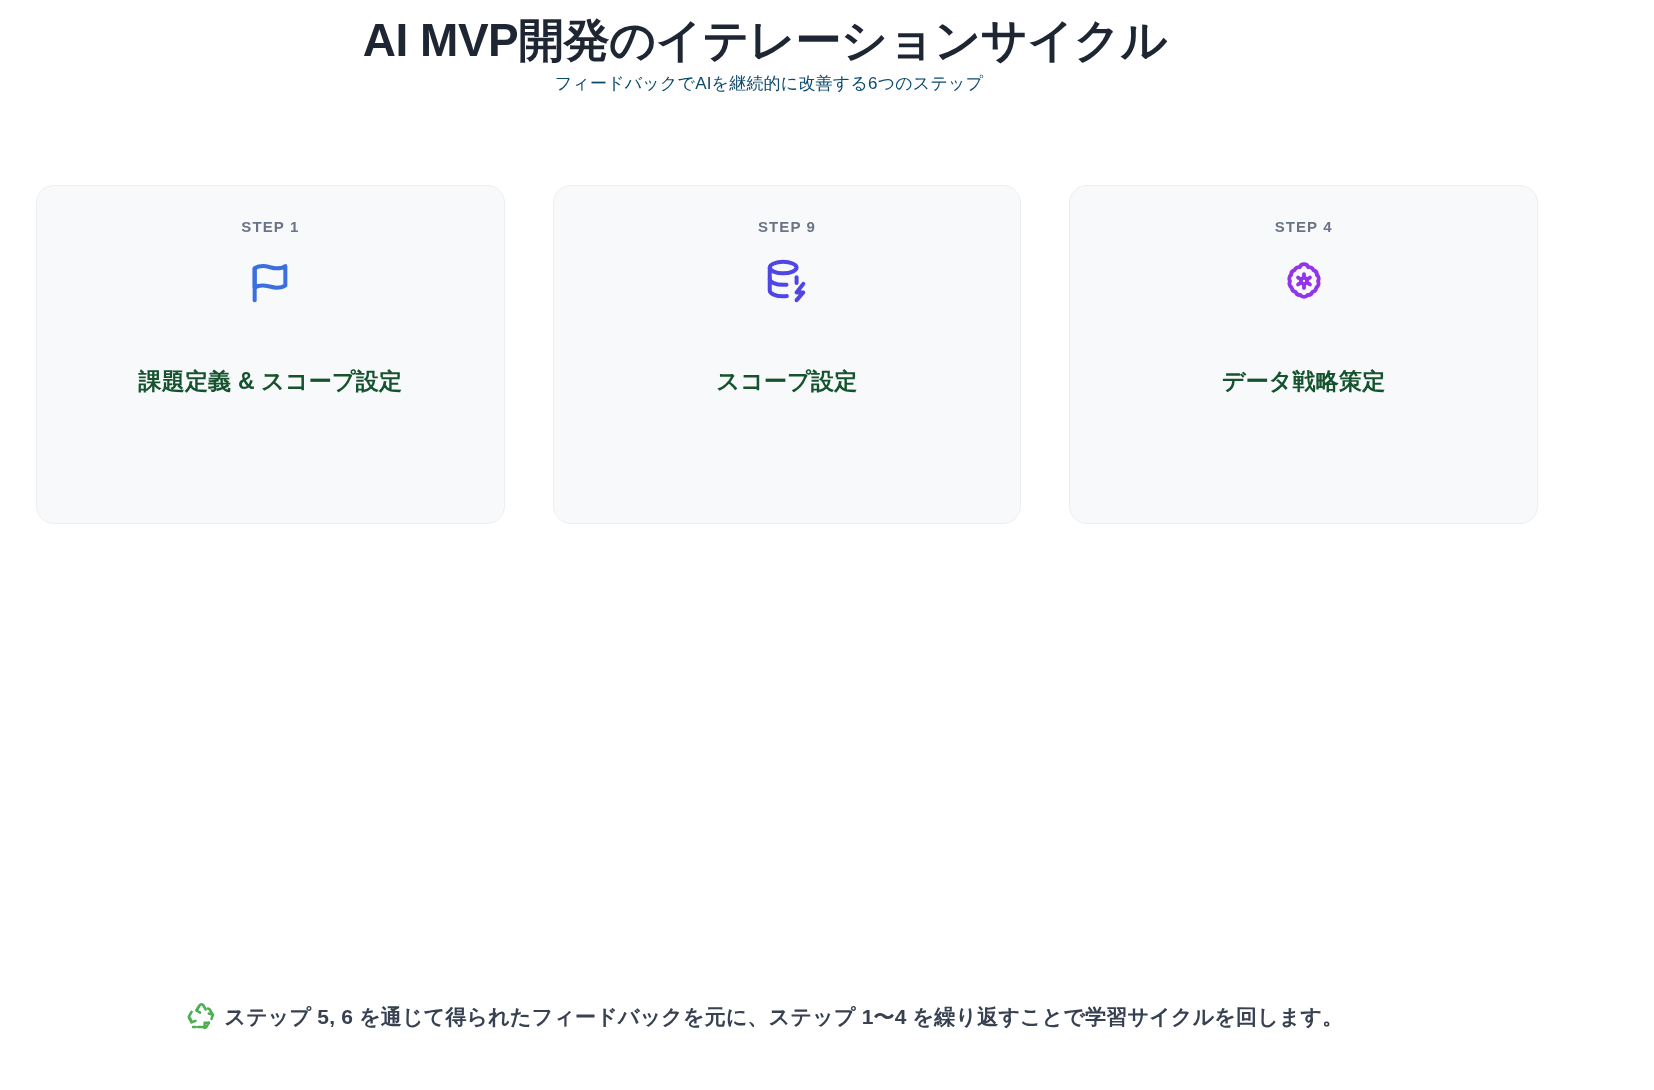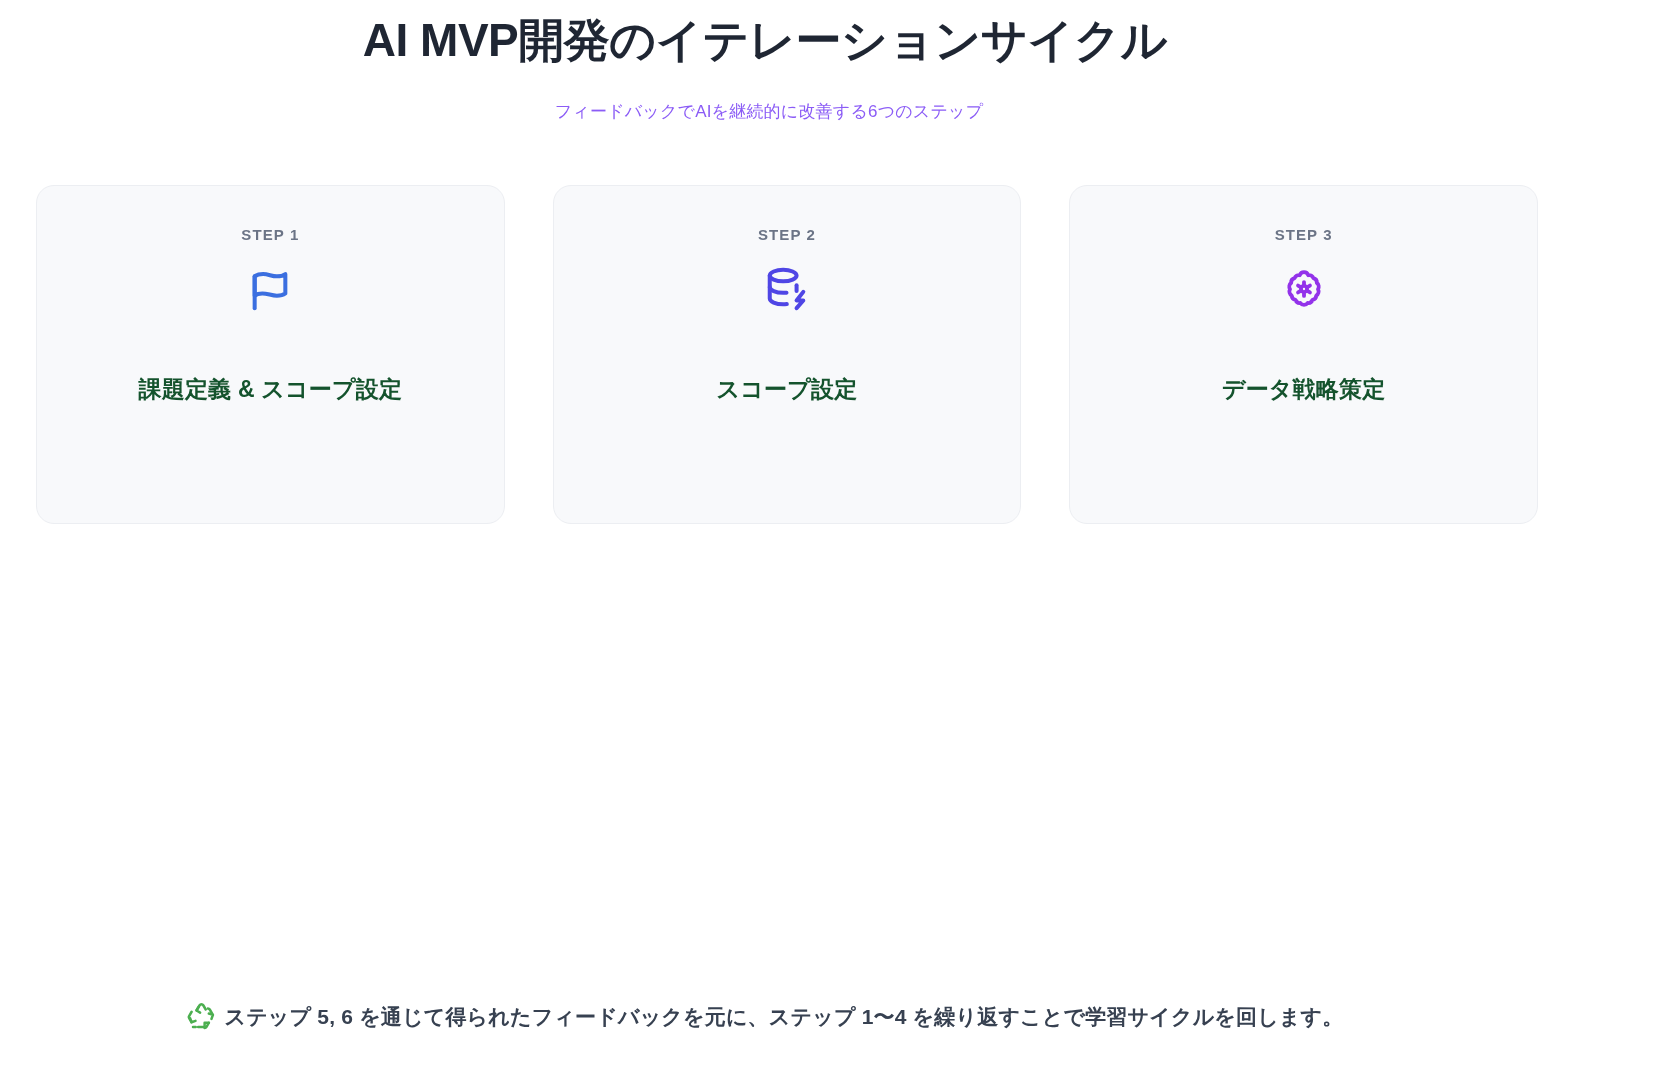--- a/index.html
+++ b/index.html
@@ -27,24 +27,24 @@
 
   .page-title {
     font-size: 46px;
     font-weight: 700;
     letter-spacing: -0.5px;
     color: #1f2633;
     line-height: 1.25;
   }
 
   .page-subtitle {
-    margin-top: 30px;
+    margin-top: 2px;
     font-size: 17px;
     font-weight: 400;
-    color: #8b5cf6;
+    color: #0c4a6e;
     letter-spacing: 0.2px;
     padding-left: 8px;
   }
 
   
   .steps-grid {
     position: absolute;
     left: 36px;
     top: 185px;
     width: 1502px;
@@ -55,21 +55,21 @@
     row-gap: 46px;
   }
 
   .step-card {
     background: #f8f9fb;
     border: 1px solid #eceef2;
     border-radius: 18px;
     display: flex;
     flex-direction: column;
     align-items: center;
-    padding-top: 40px;
+    padding-top: 32px;
     position: relative;
   }
 
   .step-label {
     font-size: 15px;
     font-weight: 700;
     letter-spacing: 1.1px;
     color: #6b7486;
   }
 
@@ -140,35 +140,35 @@
       <div class="step-icon">
         <svg viewBox="0 0 24 24" fill="none" stroke="#3b6fe0" stroke-width="2.1" stroke-linecap="round" stroke-linejoin="round">
           <path d="M4 15.5s1.2-1.2 4-1.2 4.8 1.2 7.6 1.2 4.4-1.2 4.4-1.2V4.2s-1.6 1.2-4.4 1.2S11.2 4.2 8.4 4.2 4 5.4 4 5.4z"></path>
           <line x1="4" y1="22" x2="4" y2="5.4"></line>
         </svg>
       </div>
       <div class="step-title">課題定義 &amp; スコープ設定</div>
     </div>
 
     <div class="step-card">
-      <div class="step-label">STEP 2</div>
+      <div class="step-label">STEP 9</div>
       <div class="step-icon">
         <svg viewBox="0 0 24 24" fill="none" stroke="#4f46e5" stroke-width="2.1" stroke-linecap="round" stroke-linejoin="round">
           <ellipse cx="10" cy="5" rx="7" ry="3"></ellipse>
           <path d="M3 5v6c0 1.66 3.13 3 7 3 .6 0 1.18-.03 1.73-.09"></path>
           <path d="M3 11v6c0 1.66 3.13 3 7 3 .66 0 1.3-.04 1.9-.11"></path>
           <path d="M17 10v3"></path>
           <path d="M20.5 13.5 17 18h3.5L17 22"></path>
         </svg>
       </div>
       <div class="step-title">スコープ設定</div>
     </div>
 
     <div class="step-card">
-      <div class="step-label">STEP 3</div>
+      <div class="step-label">STEP 4</div>
       <div class="step-icon">
         <svg viewBox="0 0 24 24" fill="none" stroke="#9333ea" stroke-width="2" stroke-linecap="round" stroke-linejoin="round">
           <path d="M12 3.2a2.3 2.3 0 0 0-2.2 1.6 2.3 2.3 0 0 0-2.7 1.5 2.4 2.4 0 0 0-1.8 2.5 2.5 2.5 0 0 0-.6 3.3 2.5 2.5 0 0 0 .9 3.3 2.4 2.4 0 0 0 2 2.3 2.3 2.3 0 0 0 2.5 1.6 2.3 2.3 0 0 0 1.9 1 2.3 2.3 0 0 0 1.9-1 2.3 2.3 0 0 0 2.5-1.6 2.4 2.4 0 0 0 2-2.3 2.5 2.5 0 0 0 .9-3.3 2.5 2.5 0 0 0-.6-3.3 2.4 2.4 0 0 0-1.8-2.5 2.3 2.3 0 0 0-2.7-1.5A2.3 2.3 0 0 0 12 3.2Z"></path>
           <circle cx="12" cy="12" r="1.6"></circle>
           <path d="M12 8.4v1.3M12 14.3v1.3M15.1 10.2l-1.1.65M10 13.15l-1.1.65M15.1 13.8l-1.1-.65M10 10.85l-1.1-.65"></path>
         </svg>
       </div>
       <div class="step-title">データ戦略策定</div>
     </div>
 

